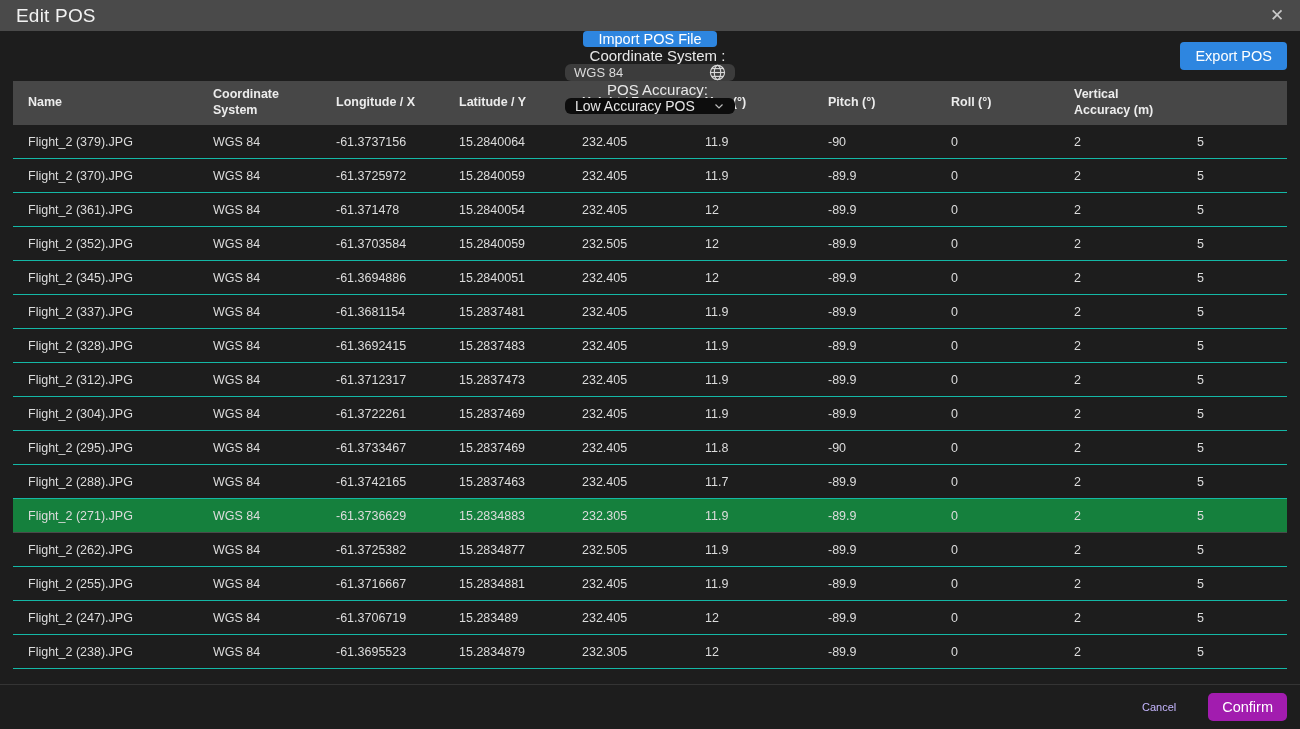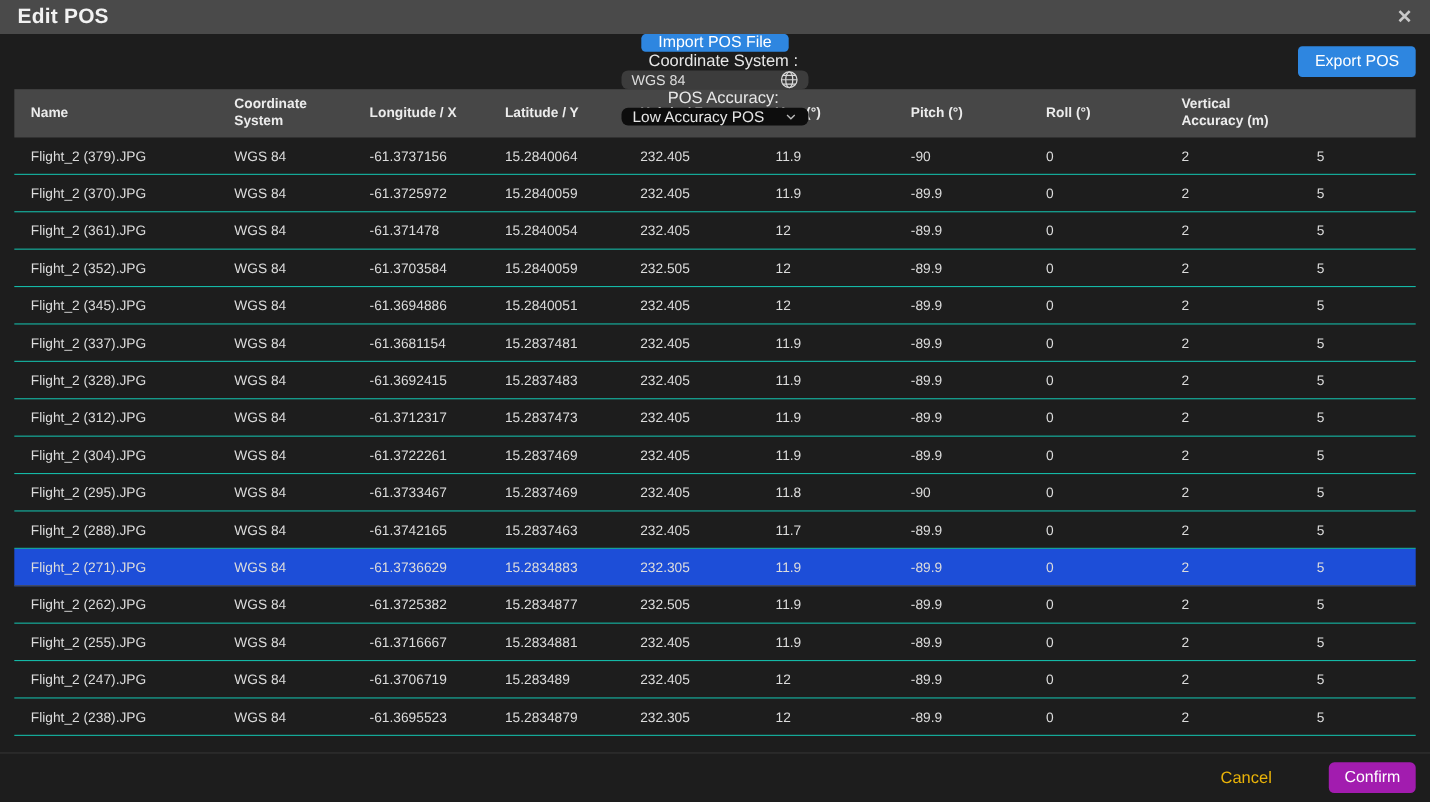--- a/index.html
+++ b/index.html
@@ -7,21 +7,21 @@
   body {
     background:#1d1d1d;
     font-family:"Liberation Sans", sans-serif;
     color:#e0e0e0;
     position:relative;
   }
   
   .titlebar {
     height:31px; background:#4a4a4a;
     display:flex; align-items:center;
-    padding:0 16px; position:relative;font-weight:bold;
+    padding:0 16px; position:relative;
   }
   .titlebar .title { font-size:19px; color:#f2f2f2; letter-spacing:0.2px; }
   .close-btn {
     position:absolute; right:12px; top:4px;
     width:22px; height:22px; display:flex; align-items:center; justify-content:center;
     color:#c9c9c9; font-size:17px; cursor:pointer; line-height:1;
   }
   
   .toolbar {
     height:50px; display:flex; align-items:center;
@@ -62,36 +62,36 @@
   }
   .tbody { }
   .tr {
     height:34px;
     display:grid;
     grid-template-columns:185px 123px 123px 123px 123px 123px 123px 123px 123px auto;
     align-items:center;
     border-bottom:1px solid #14b8a6;
     cursor:default;
   }
-  .tr.selected { background:#1d4ed8; border-bottom-color:#4a4a4a; }
+  .tr.selected { background:#15803d; border-bottom-color:#4a4a4a; }
   .td {
     font-size:12.5px; color:#dcdcdc; padding-left:15px;
     white-space:nowrap; overflow:hidden;
   }
   
   .footer {
     position:absolute; left:0; right:0; bottom:0; height:45px;
     border-top:1px solid #343434;
     display:flex; align-items:center; justify-content:flex-end;
     padding:0 13px; background:#1d1d1d;
   }
   .cancel-btn {
-    background:none; border:none; color:#eab308; font-size:15px;
+    background:none; border:none; color:#c4b5fd; font-size:11px;
     font-family:"Liberation Sans", sans-serif;
-    margin-right:52px; cursor:pointer;
+    margin-right:32px; cursor:pointer;
   }
   .confirm-btn {
     background:#a21caf; color:#ffffff; border:none; border-radius:5px;
     font-family:"Liberation Sans", sans-serif;
     font-size:14.5px; height:28px; padding:0 14px; cursor:pointer;
   }
 </style>
 </head>
 <body>
 

